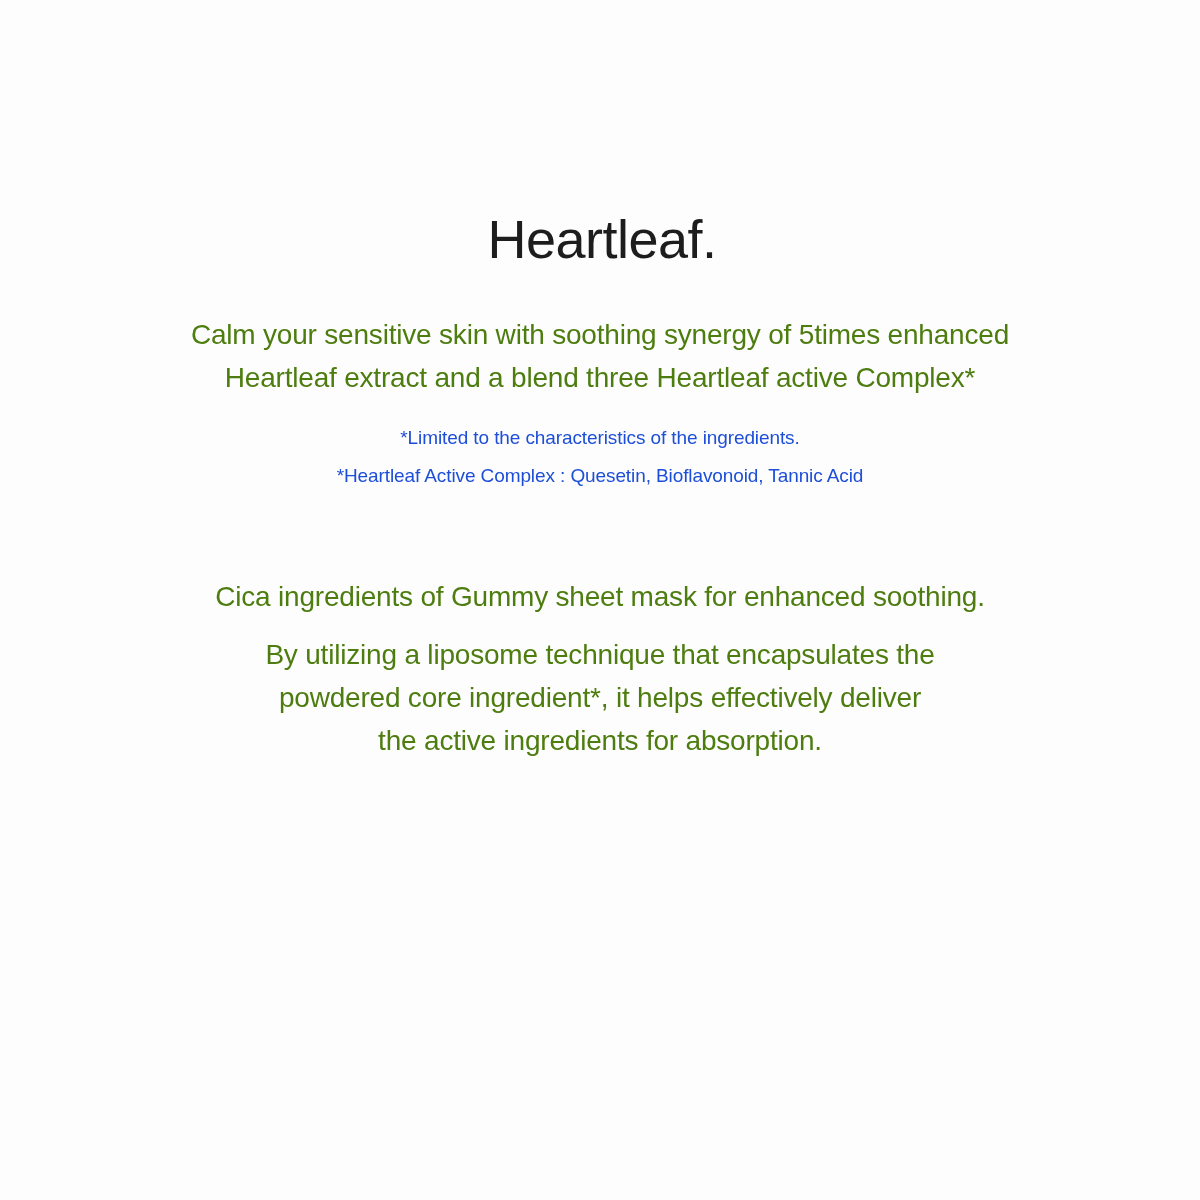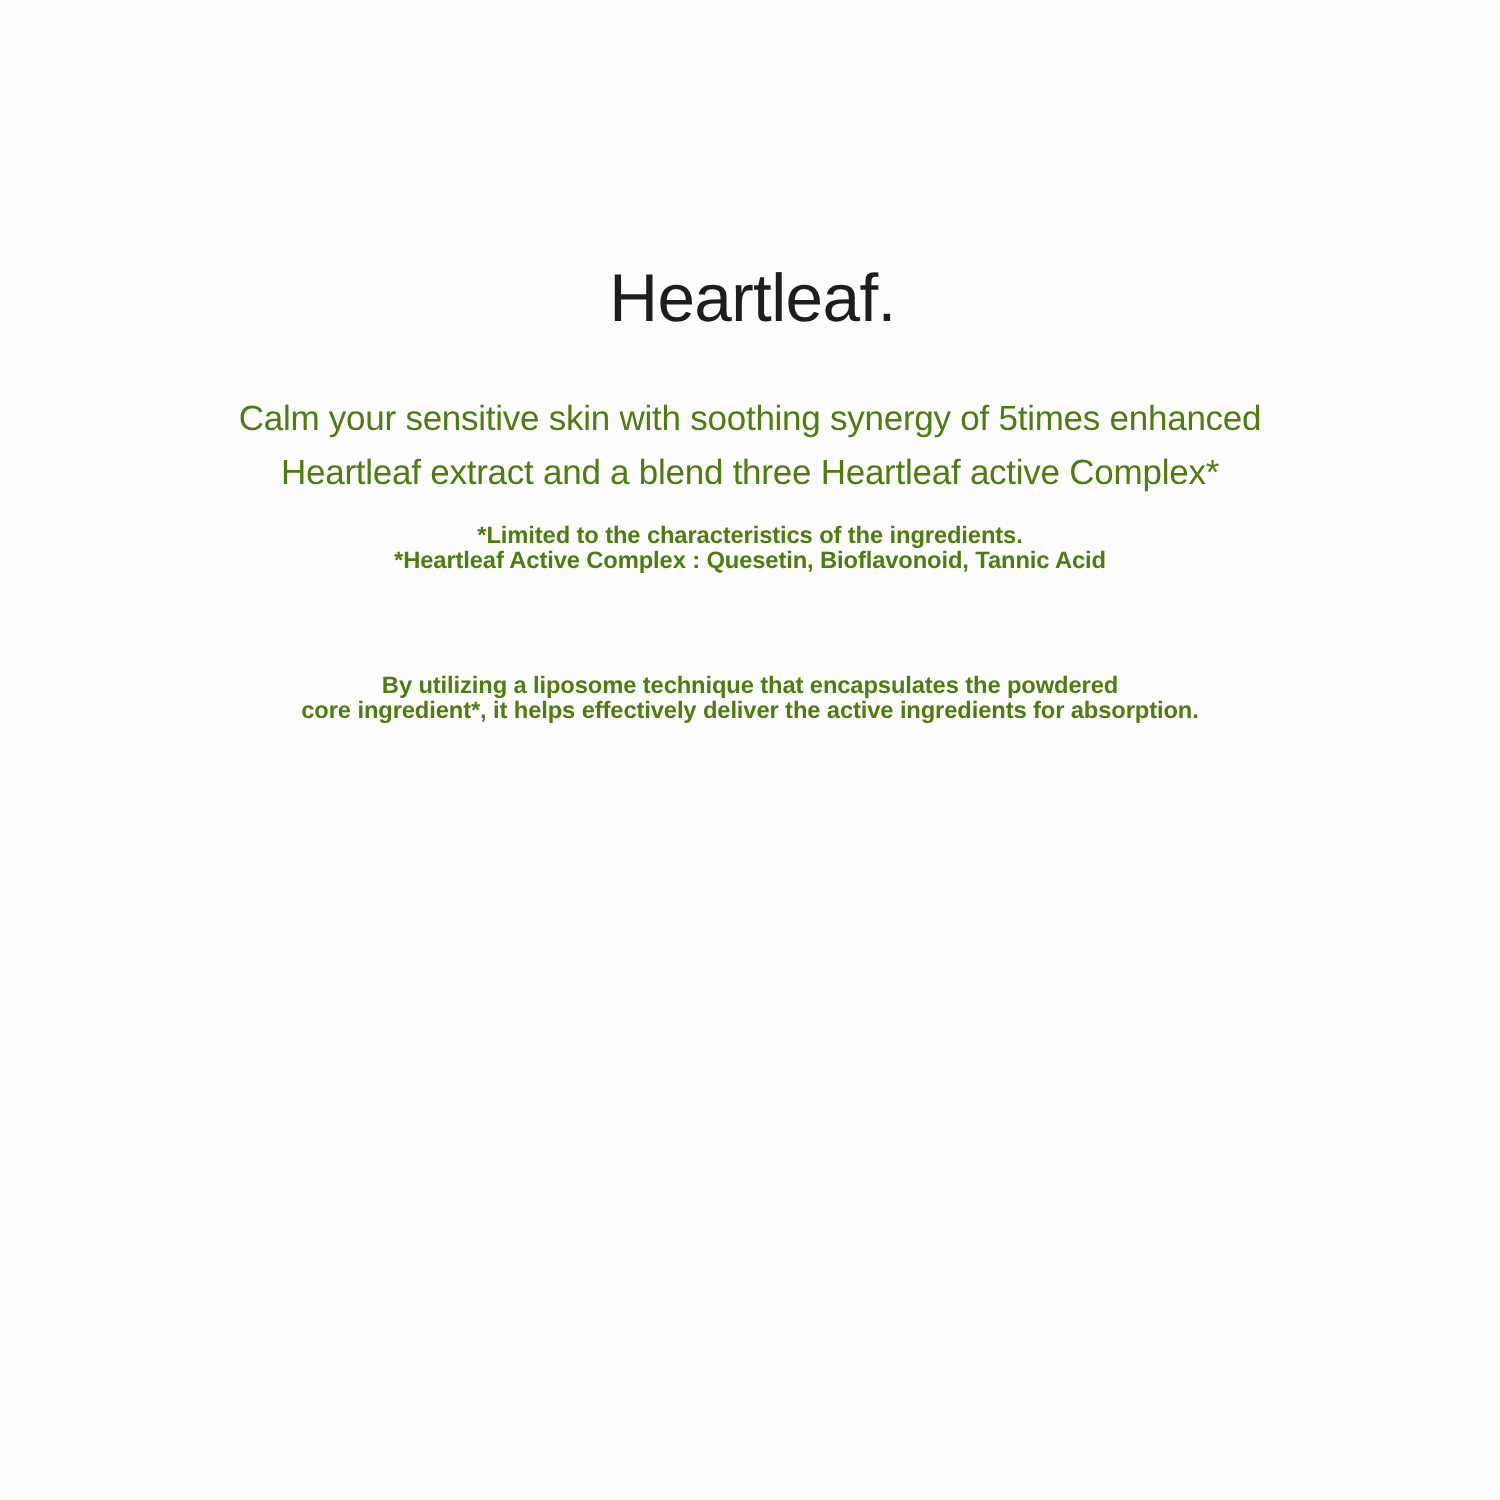--- a/index.html
+++ b/index.html
@@ -39,39 +39,41 @@
     font-size: 28px;
     font-weight: 400;
     line-height: 43px;
     letter-spacing: -0.2px;
     margin: 0 auto 15px auto;
     color: #4d7c0f;
     white-space: pre-line;
   }
   .footnote {
     font-size: 19px;
-    font-weight: 700;
-    line-height: 20px;
+    font-weight: 400;
+    line-height: 38px;
     letter-spacing: -0.1px;
     margin: 20px auto 0 auto;
-    color: #4d7c0f;
+    color: #1d4ed8;
     white-space: pre-line;
   }
 </style>
 </head>
 <body>
 
 <div class="page">
 
   <section class="section">
     <h1 class="section-title">Heartleaf.</h1>
     <p class="body-para">Calm your sensitive skin with soothing synergy of 5times enhanced
 Heartleaf extract and a blend three Heartleaf active Complex*</p>
     <p class="footnote">*Limited to the characteristics of the ingredients.
 *Heartleaf Active Complex : Quesetin, Bioflavonoid, Tannic Acid</p>
   </section>
 
   <section class="section">
-    <p class="footnote">By utilizing a liposome technique that encapsulates the powdered
-core ingredient*, it helps effectively deliver the active ingredients for absorption.</p>
+    <p class="body-para">Cica ingredients of Gummy sheet mask for enhanced soothing.</p>
+    <p class="body-para">By utilizing a liposome technique that encapsulates the
+powdered core ingredient*, it helps effectively deliver
+the active ingredients for absorption.</p>
   </section>
 
 </div>
 
 </body></html>

